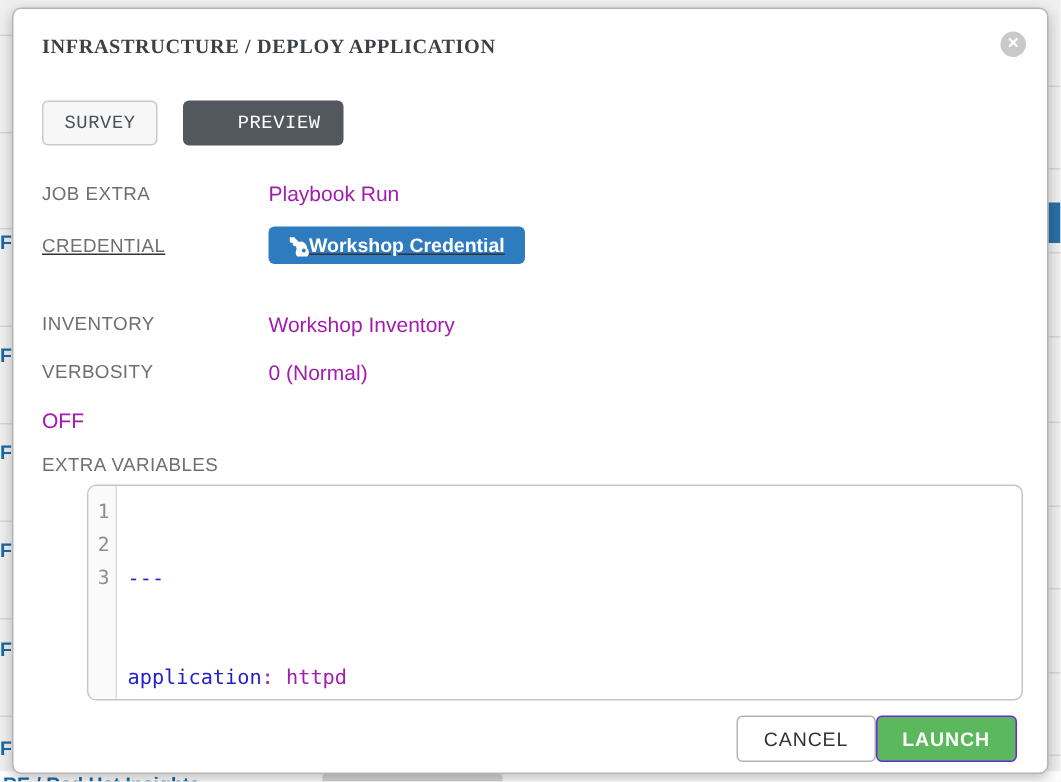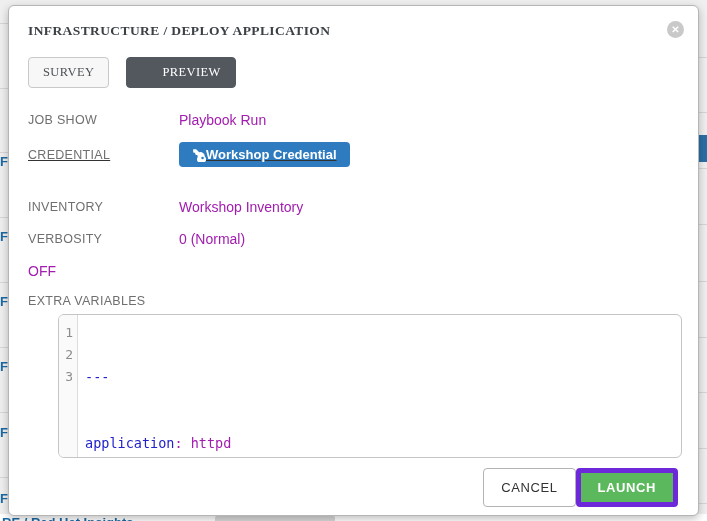--- a/index.html
+++ b/index.html
@@ -51,23 +51,23 @@
     position:absolute; right:-6px; top:-1px;
     width:17px; height:17px; border-radius:50%;
     background:#c9c9c9; color:#ffffff;
     font-size:10px; font-weight:bold; line-height:17px; text-align:center;
     cursor:pointer; user-select:none;
   }
 
   
   .tabs { margin-top:17px; display:flex; gap:17px; }
   .tab {
-    font-family:Liberation Serif, serif;
+    font-family:Liberation Mono, monospace;
     font-size:12.5px; letter-spacing:.4px;
-    padding:7px 14px; border-radius:4px; cursor:pointer;
+    padding:7px 14px; border-radius:4px; cursor:pointer;margin-top:10px;
   }
   .tab.inactive { background:#f7f7f7; border:1px solid #c9c9c9; color:#4d5257; }
   .tab.active   { background:#53585e; border:1px solid #53585e; color:#ffffff;padding-left:35px; }
 
   
   .details { margin-top:22px; }
   .drow { display:flex; align-items:center; margin-bottom:13px; min-height:19px; }
   .drow.badge-row { margin-bottom:30px;text-decoration:underline; }
   .dlabel {
     width:151px; flex:0 0 151px;
@@ -112,21 +112,21 @@
   .footer {
     margin-top:10px;
     display:flex; justify-content:flex-end; 
   }
   .btn {
     font-family:"Liberation Sans", sans-serif;
     font-size:13px; letter-spacing:.6px;
     border-radius:4px; padding:7px 17px; cursor:pointer;
   }
   .btn-cancel { background:#ffffff; border:1px solid #b3b3b3; color:#333; }
-  .btn-launch { background:#5cb85c; border:5px solid #6d28d9; color:#ffffff; font-weight:bold; }
+  .btn-launch { background:#5cb85c; border:1px solid #6d28d9; color:#ffffff; font-weight:bold; }
 </style>
 </head>
 <body>
 
 <div class="backdrop">
   <div class="bd-line left" style="top:23px"></div>
   <div class="bd-line left" style="top:88px"></div>
   <div class="bd-line left" style="top:152px"></div>
   <div class="bd-line left" style="top:217px"></div>
   <div class="bd-line left" style="top:282px"></div>
@@ -166,21 +166,21 @@
   </div>
 
   <div class="tabs">
     <button class="tab inactive">SURVEY</button>
     <button class="tab active">PREVIEW</button>
   </div>
 
   <div class="details">
 
     <div class="drow">
-      <div class="dlabel">JOB SHOW</div>
+      <div class="dlabel">JOB EXTRA</div>
       <div class="dvalue">Playbook Run</div>
     </div>
 
     <div class="drow badge-row">
       <div class="dlabel">CREDENTIAL</div>
       <div class="cred-badge">
         <span>
           <svg width="14" height="14" viewBox="0 0 24 24" fill="#ffffff">
             <path d="M14.5 2a7.5 7.5 0 0 0-7.2 9.6L2 16.9V22h5.1l1.2-1.2v-2.3h2.3l1.6-1.6v-2.3h2.3l.7-.7A7.5 7.5 0 1 0 14.5 2zm2.6 6.1a2.2 2.2 0 1 1 0-4.4 2.2 2.2 0 0 1 0 4.4z" transform="rotate(90 12 12)"></path>
           </svg>

